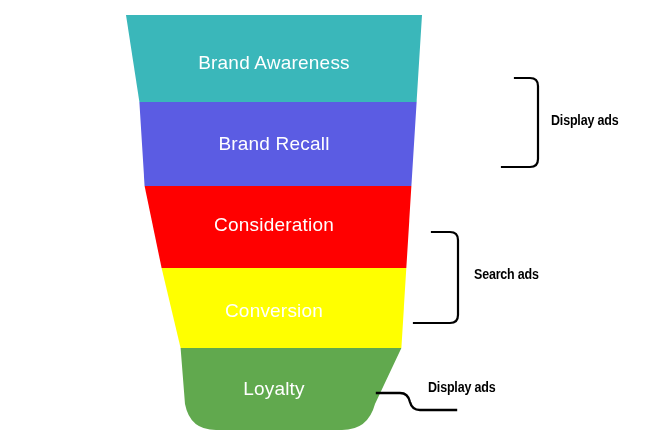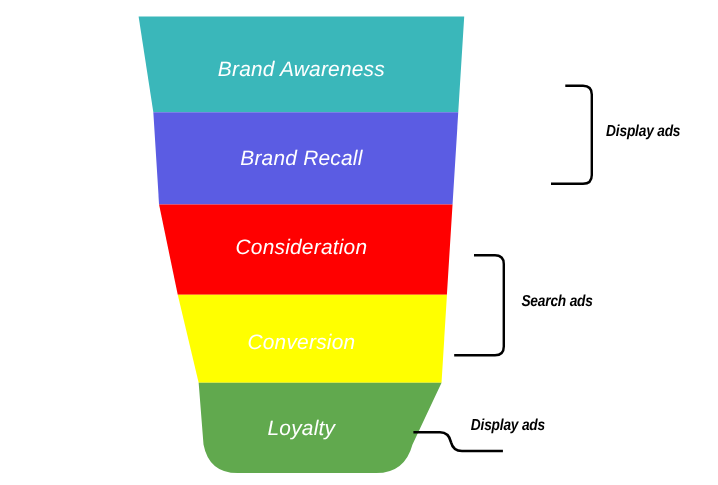--- a/index.html
+++ b/index.html
@@ -11,21 +11,20 @@
     width: 653px;
     height: 441px;
     font-family: "Liberation Sans", sans-serif;
     overflow: hidden;
   }
   #stage {
     position: relative;
     width: 653px;
     height: 390px;
     background: #ffffff;
-    font-style: italic;
   }
   #funnel-svg {
     position: absolute;
     left: 0;
     top: 0;
     width: 653px;
     height: 441px;
   }
   .seg-label {
     font-family: "Liberation Sans", sans-serif;

